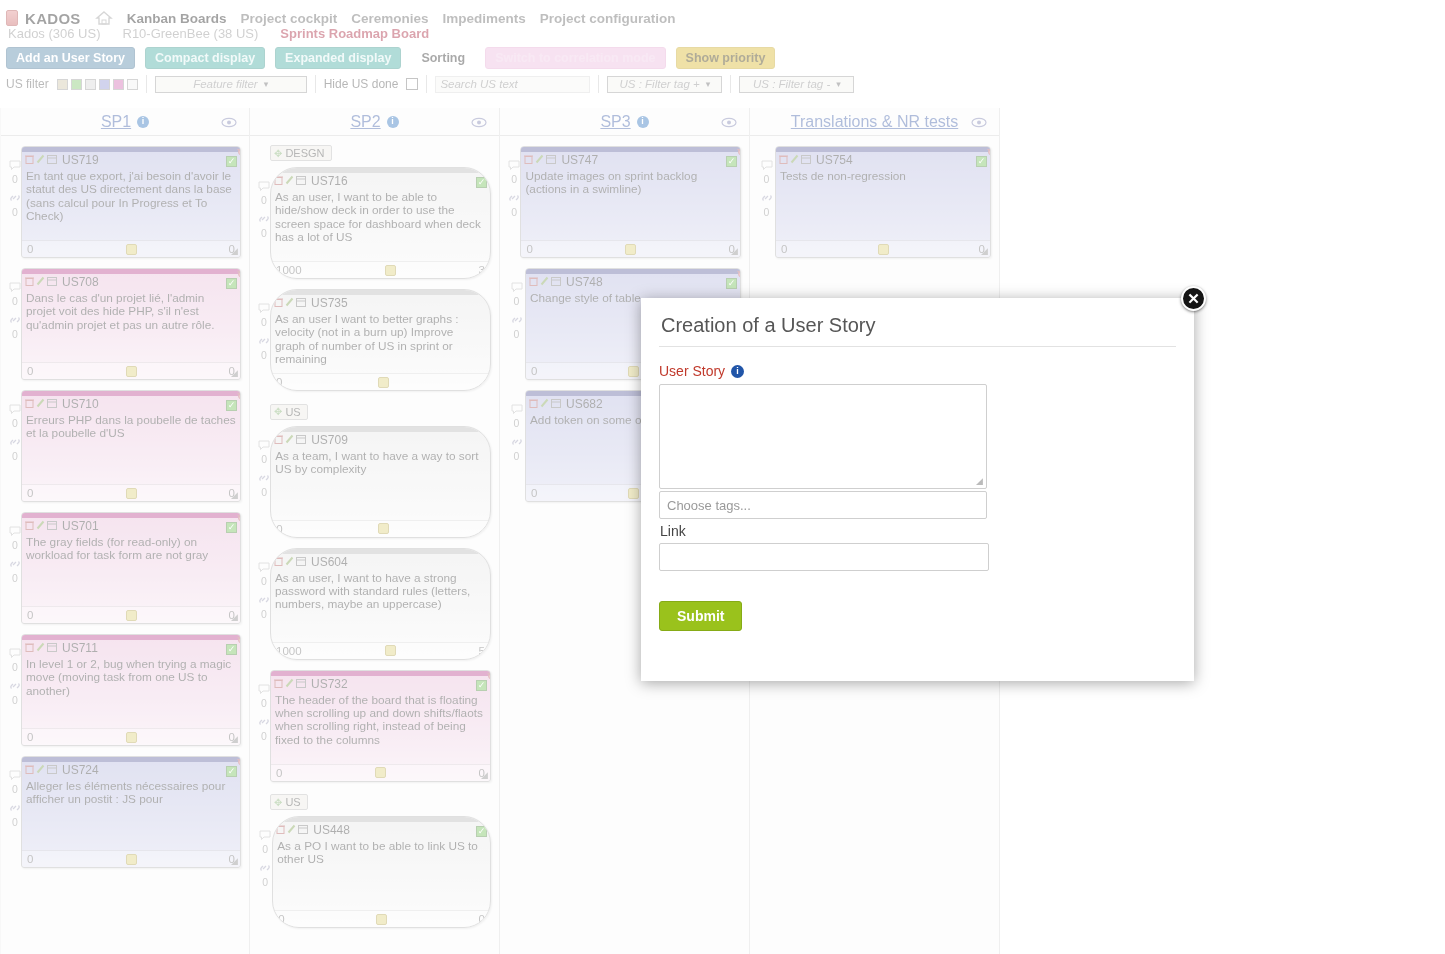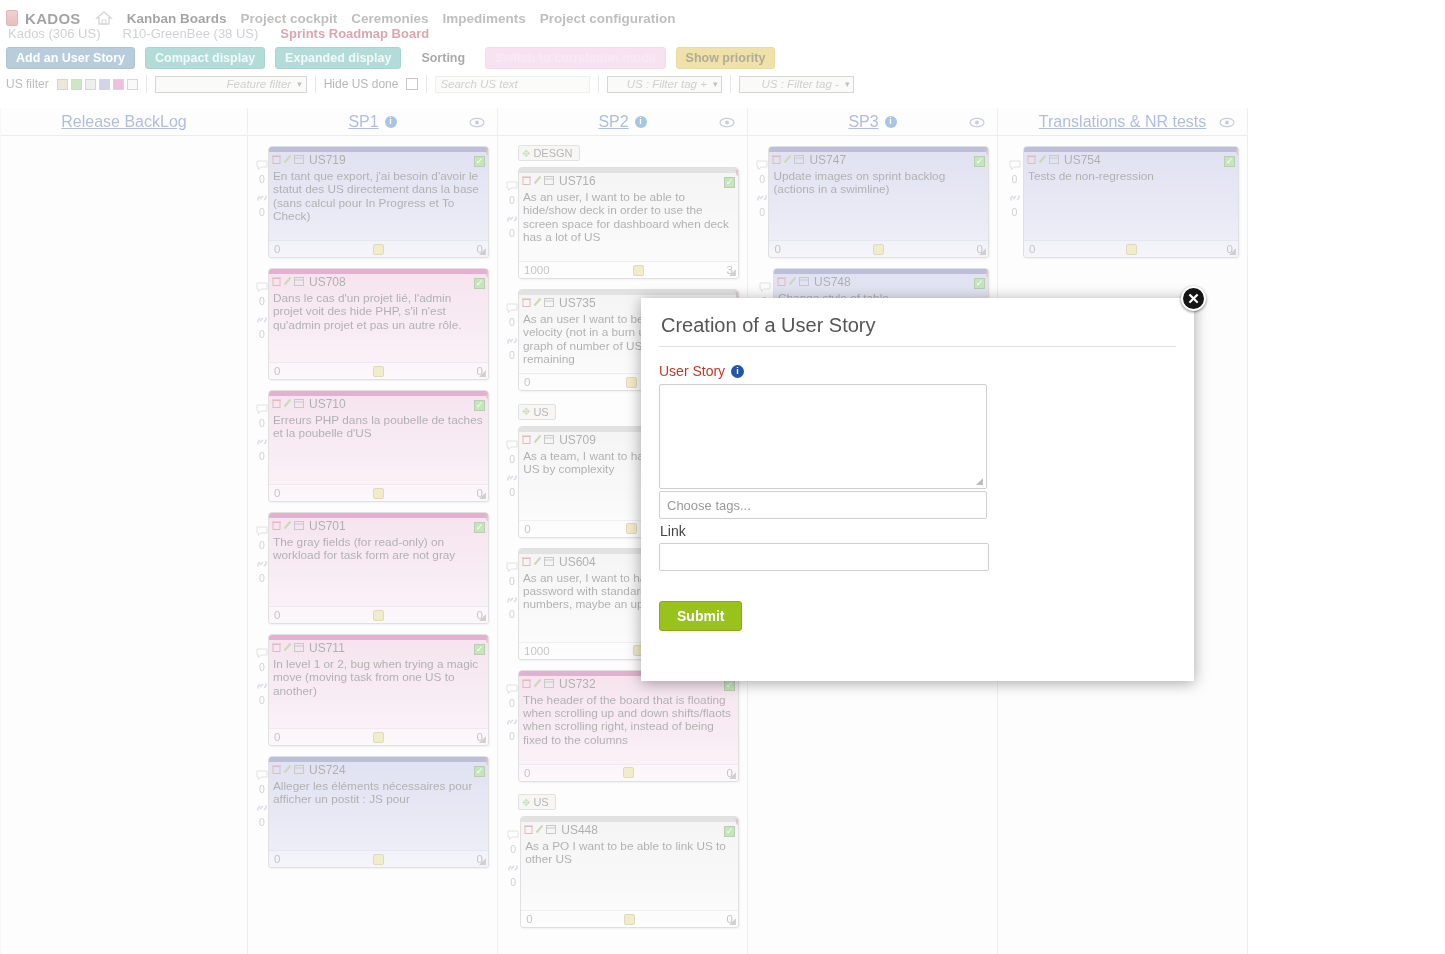--- a/index.html
+++ b/index.html
@@ -79,21 +79,21 @@
   }
   .filter-label { font-size: 12px; color:#555; }
   .swatches { display:flex; gap:3px; align-items:center; }
   .sw { width: 11px; height: 11px; border:1px solid #9b9b9b; display:block; }
   .sel-box, .txt-box {
     border:1px solid #9a9a9a; background:#f3f3f0;
     height:17px; font-size:11.5px; color:#8a8a8a;
     display:flex; align-items:center; padding:0 4px;
     font-style: italic;
   }
-  .sel-box { justify-content: flex-end; gap:6px; }
+  .sel-box { justify-content: center; gap:6px; }
   .caret { font-style: normal; font-size: 9px; color:#666; }
   .sep { width:1px; height:18px; background:#c8c8c8; }
   .chk {
     width:12px; height:12px; border:1px solid #6f6f6f; background:#fff; display:inline-block;
   }
 
   
   .board {
     position:absolute; left:0; right:0; top:108px; bottom:0;
     display:flex;
@@ -182,21 +182,21 @@
     background: rgba(255,255,255,.30);
   }
   .rss { width:11px; height:11px; border:1px solid #b3a44e; background:#ddd27b; border-radius:2px; }
 
   
   .c-purple .card-topbar { background:#5b5e9e; }
   .c-purple .card { background: linear-gradient(180deg,#b4b7de 0%, #c9cbe8 60%, #dadbf0 100%); }
   .c-pink  .card-topbar { background:#b83f8c; }
   .c-pink  .card { background: linear-gradient(180deg,#e8bcd8 0%, #f0d3e6 60%, #f7e7f2 100%); }
   .c-gray  .card-topbar { background:#b9b9b9; }
-  .c-gray  .card { background: linear-gradient(180deg,#e6e6e6 0%, #f1f1f1 60%, #fafafa 100%); }
+  .c-gray  .card { background: linear-gradient(180deg,#e6e6e6 0%, #f1f1f1 60%, #fafafa 100%); border-radius: 27px; }
   .modal {
     position:absolute; left: 641px; top: 298px;
     width: 553px; height: 383px;
     background:#fff;
     box-shadow: 0 2px 14px rgba(0,0,0,.35);
     padding: 14px 18px;
   }
   .modal-title {
     font-size: 20px; color:#565656; font-weight: normal;
     padding: 2px 0 9px 2px;
@@ -327,26 +327,20 @@
         <span class="caret">▾</span>
       </span>
       <span class="sep"></span>
       <span class="sel-box" style="width:115px">
         <span>US : Filter tag -</span>
         <span class="caret">▾</span>
       </span>
     </div>
 
     <div class="board" id="board-columns">
-        <div class="col" style="width: 248px;">
-          <div class="col-head">
-            <span class="col-title">Release BackLog</span>
-          </div>
-          <div class="col-body"></div>
-        </div>
         <div class="col" style="width: 250px;">
           <div class="col-head">
             <span class="col-title">SP1</span>
             <span class="info-dot">i</span>
             <span class="eye-icon"><svg width="16" height="13" viewBox="0 0 16 13">
                 <ellipse cx="8" cy="6.5" rx="7" ry="4.2" fill="none" stroke="#7a7fae" stroke-width="1.2"></ellipse>
                 <circle cx="8" cy="6.5" r="2" fill="#7a7fae"></circle>
               </svg></span>
           </div>
           <div class="col-body">

